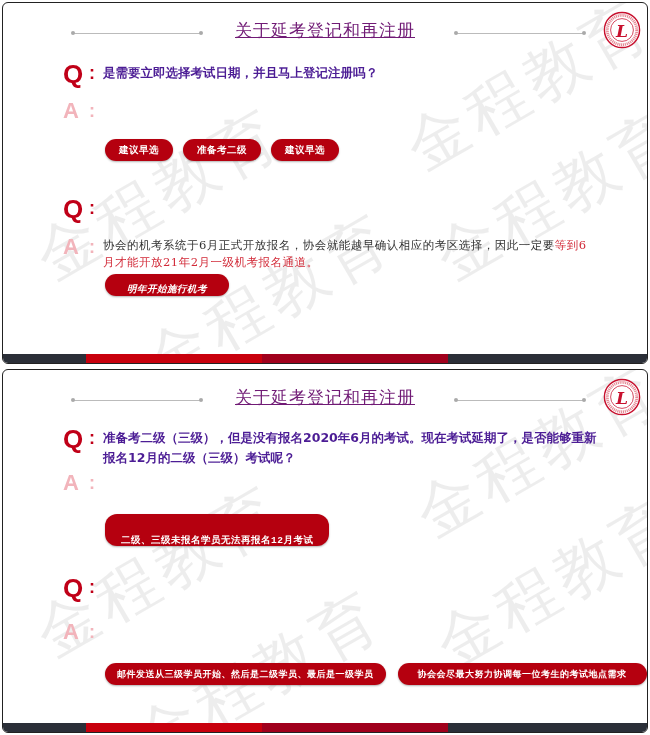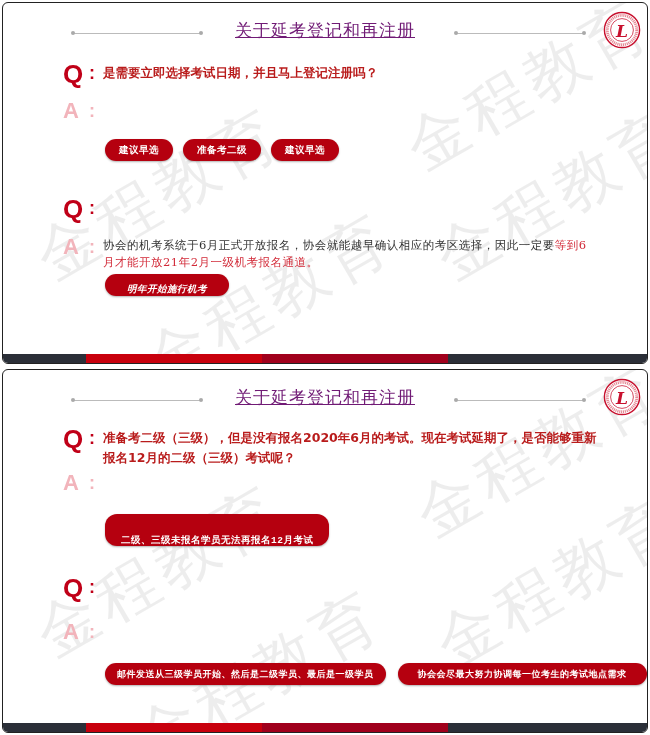--- a/index.html
+++ b/index.html
@@ -49,21 +49,21 @@
     font-size: 26px; color: #c00018; line-height: 26px; width: 24px;
   }
   .colon {
     font-family: "Liberation Sans", sans-serif; font-weight: bold;
     font-size: 18px; line-height: 24px; margin-left: 2px; width: 14px;
   }
   .q-colon { color: #c00018; }
   .a-colon { color: #f2b4bb; }
   .q-text {
     font-family: "DejaVu Sans", sans-serif; font-weight: bold;
-    font-size: 12.5px; color: #b91c1c; line-height: 20px; margin-top: 2px;
+    font-size: 12.5px; color: #4c1d95; line-height: 20px; margin-top: 2px;
     width: 500px;
   }
   .a-row { position: absolute; left: 60px; display: flex; align-items: flex-start; }
   .a-mark {
     font-family: "Liberation Sans", sans-serif; font-weight: bold;
     font-size: 22px; color: #f2b4bb; line-height: 24px; width: 24px;
   }
   .a-text {
     font-family: "DejaVu Serif", serif; font-size: 11.5px; color: #333;
     line-height: 17px; width: 490px; margin-top: 2px; letter-spacing: 0.5px;

